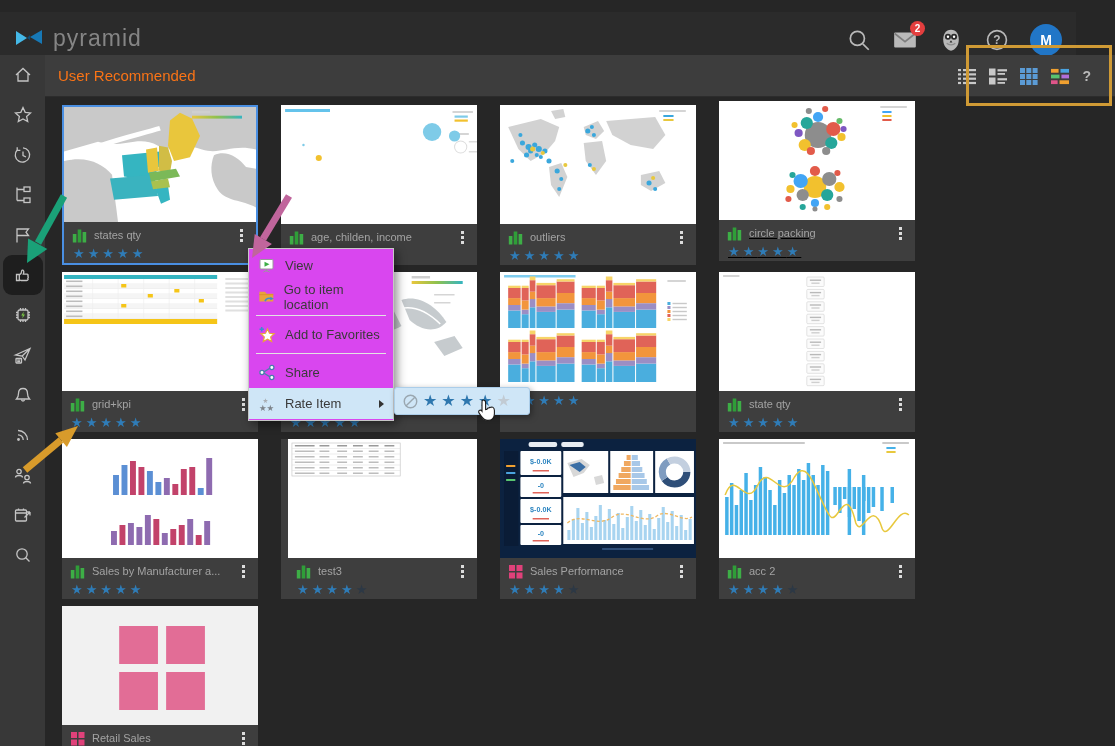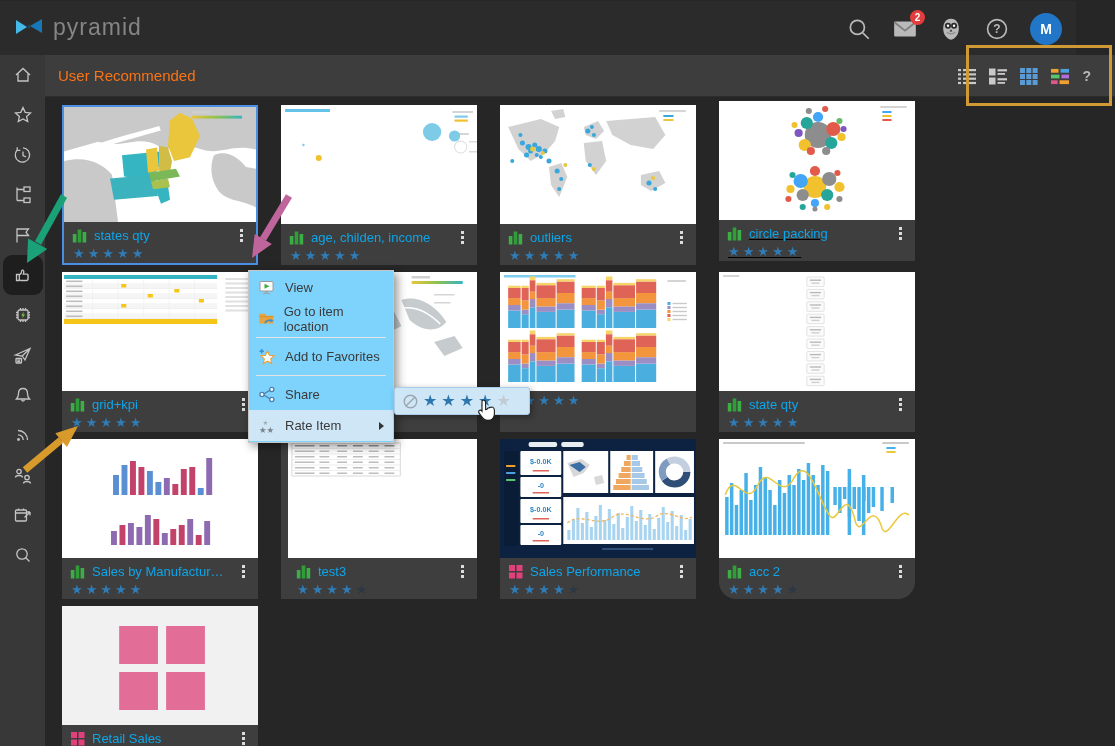--- a/index.html
+++ b/index.html
@@ -1,21 +1,21 @@
 <!DOCTYPE html>
 <html><head>
 <meta charset="utf-8">
 <style>
   * { margin:0; padding:0; box-sizing:border-box; }
   html,body { background:#111; }
   body { font-family:"Liberation Sans", sans-serif; }
   .app { position:relative; width:1115px; height:746px; background:#262626; overflow:hidden; }
 
   
-  .topbar { position:absolute; left:0; top:1px; width:1076px; height:55px; background:#2b2b2b; }
+  .topbar { position:absolute; left:0; top:12px; width:1076px; height:55px; background:#2b2b2b; }
   .logo { position:absolute; left:14px; top:12px; display:flex; align-items:center; gap:9px; }
   .logo-text { color:#858585; font-size:23px; letter-spacing:1px; font-weight:400; }
   .topbar-right { position:absolute; right:14px; top:0; height:55px; display:flex; align-items:center; gap:20px; }
   .tb-icon { width:26px; height:26px; position:relative; cursor:pointer; }
   .badge { position:absolute; top:-6px; right:-7px; min-width:15px; height:15px; border-radius:8px;
            background:#e33e3e; color:#fff; font-size:10px; font-weight:bold; display:flex;
            align-items:center; justify-content:center; padding:0 3px; }
   .avatar { width:32px; height:32px; border-radius:50%; background:#2176c7; color:#fff;
             font-size:14px; font-weight:bold; display:flex; align-items:center; justify-content:center; }
 
@@ -37,30 +37,30 @@
   .vt-help { color:#b9b9b9; font-size:14px; font-weight:bold; cursor:pointer; }
 
   
   .content { position:absolute; left:45px; top:97px; width:1070px; height:649px; background:#262626; }
   .tile { position:absolute; width:196px; height:160px; background:#3e3e3e; cursor:pointer; }
   .tile.selected { border:2px solid #4a8fe2; }
   .thumb { width:100%; height:119px; background:#fff; overflow:hidden; }
   .tile.selected .thumb { height:115px; }
   .tile-footer { padding:2px 8px 0 8px; }
   .name-row { display:flex; align-items:center; gap:7px; height:22px; }
-  .tile-name { color:#0ea5e9; font-size:13px; white-space:nowrap; overflow:hidden; text-overflow:ellipsis; flex:1; }
+  .tile-name { color:#a3a3a3; font-size:11px; white-space:nowrap; overflow:hidden; text-overflow:ellipsis; flex:1; }
   .dots { margin-left:auto; width:14px; height:16px; display:flex; flex-direction:column;
           align-items:center; justify-content:center; gap:2px; cursor:pointer; }
   .dots i { display:block; width:3px; height:3px; background:#dcdcdc; }
   .stars-row { height:16px; font-size:13px; letter-spacing:3px; line-height:15px; padding-left:1px; }
   .star-f { color:#2f7cb7; } .star-e { color:#2c3845; }
 
   
-  .ctx-menu { position:absolute; left:248px; top:248px; width:146px; background:#7dd3fc;
-              border:1px solid #c6c6c6; box-shadow:3px 3px 9px rgba(0,0,0,.45); z-index:100; padding:1px 0;margin-top:22px; }
+  .ctx-menu { position:absolute; left:248px; top:248px; width:146px; background:#d946ef;
+              border:1px solid #c6c6c6; box-shadow:3px 3px 9px rgba(0,0,0,.45); z-index:100; padding:1px 0; }
   .ctx-row { height:31px; display:flex; align-items:center; gap:9px; padding:0 9px;
              font-size:13px; color:#3a3a3a; cursor:pointer; }
   .ctx-row.hl { background:#cfe6f7; }
   .ctx-sep { height:1px; background:#e3e3e3; margin:3px 7px; }
   .ctx-sub-arrow { margin-left:auto; width:0; height:0; border-left:5px solid #333;
                    border-top:4px solid transparent; border-bottom:4px solid transparent; }
   .rate-popup { position:absolute; left:394px; top:387px; width:136px; height:28px; background:#cfe6f7;
                 border:1px solid #abcde9; border-radius:3px; box-shadow:2px 2px 6px rgba(0,0,0,.35);
                 display:flex; align-items:center; gap:4px; padding:0 7px; z-index:101; }
   .rp-star { font-size:16px; line-height:16px; cursor:pointer; }
@@ -917,21 +917,21 @@
         <span class="tile-name">Sales Performance</span>
         <span class="dots">
               <i></i>
               <i></i>
               <i></i>
             </span>
       </div>
       <div class="stars-row"><span class="star-f">★</span><span class="star-f">★</span><span class="star-f">★</span><span class="star-f">★</span><span class="star-e">★</span></div>
     </div>
       </div>
-      <div class="tile" style="left: 674px; top: 342px; border-radius: 17px;">
+      <div class="tile" style="left: 674px; top: 342px;">
     <div class="thumb"><svg viewBox="0 0 192 119" width="100%" height="100%" preserveAspectRatio="none">
             <rect width="192" height="119" fill="#fff"></rect>
       <rect x="4" y="3" width="80" height="2" fill="#c9c9c9"></rect>
             <rect x="160" y="3" width="26" height="2" fill="#c9c9c9"></rect>
       <rect x="164" y="8" width="9" height="2" fill="#45b1e8"></rect>
             <rect x="164" y="12" width="9" height="2" fill="#e8c83d"></rect>
       <rect x="6" y="58" width="3.4" height="38" fill="#45b1e8"></rect>
             <rect x="10.7" y="44" width="3.4" height="52" fill="#45b1e8"></rect>
             <rect x="15.4" y="66" width="3.4" height="30" fill="#45b1e8"></rect>
             <rect x="20.1" y="51" width="3.4" height="45" fill="#45b1e8"></rect>

